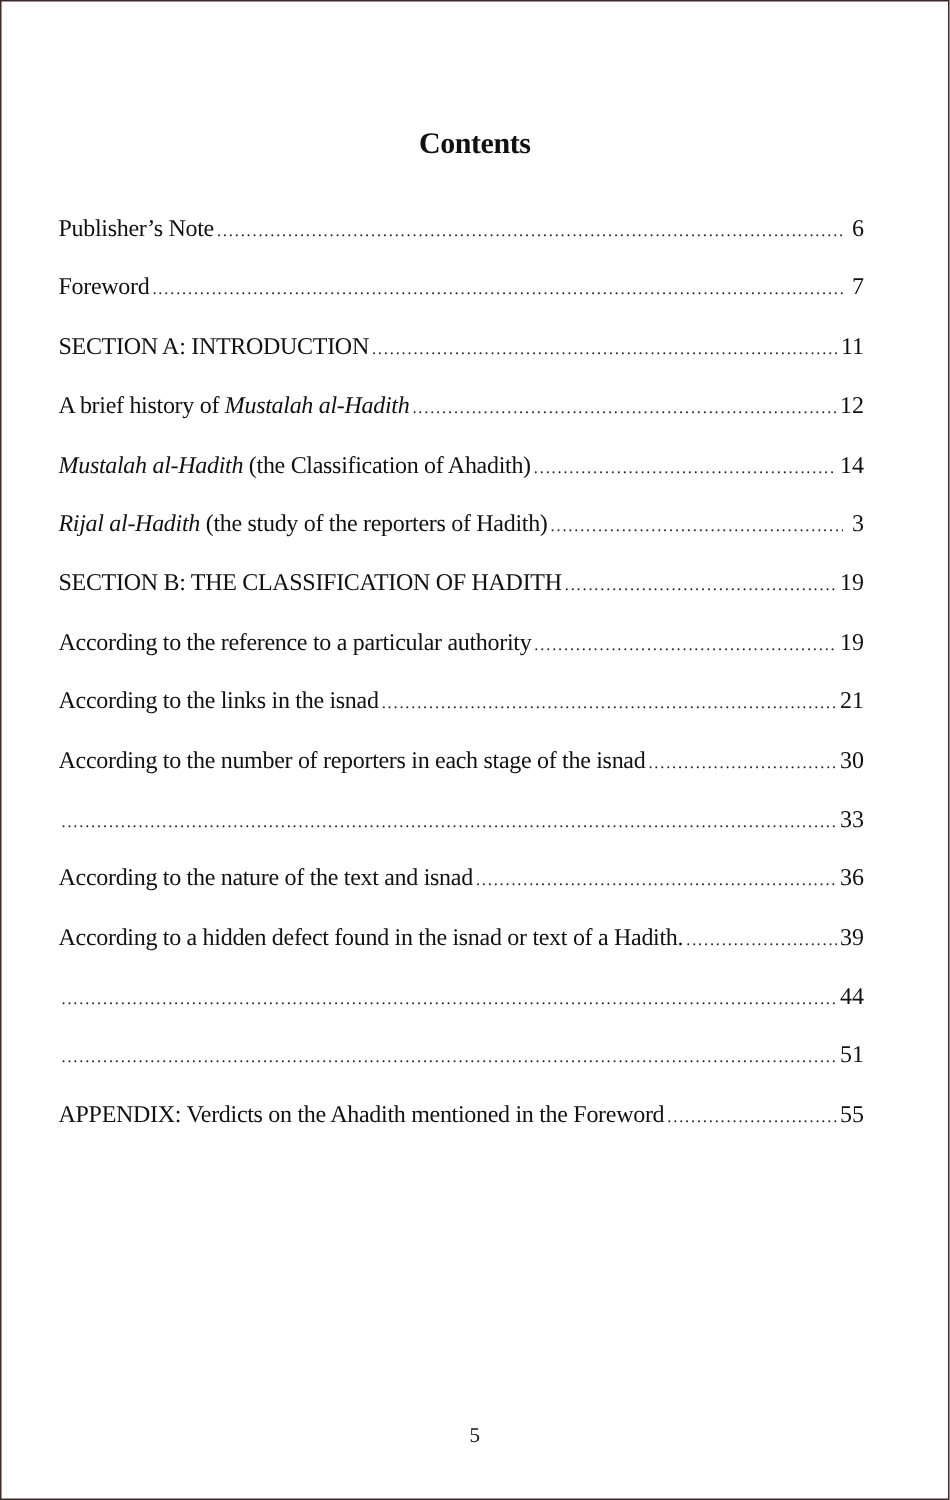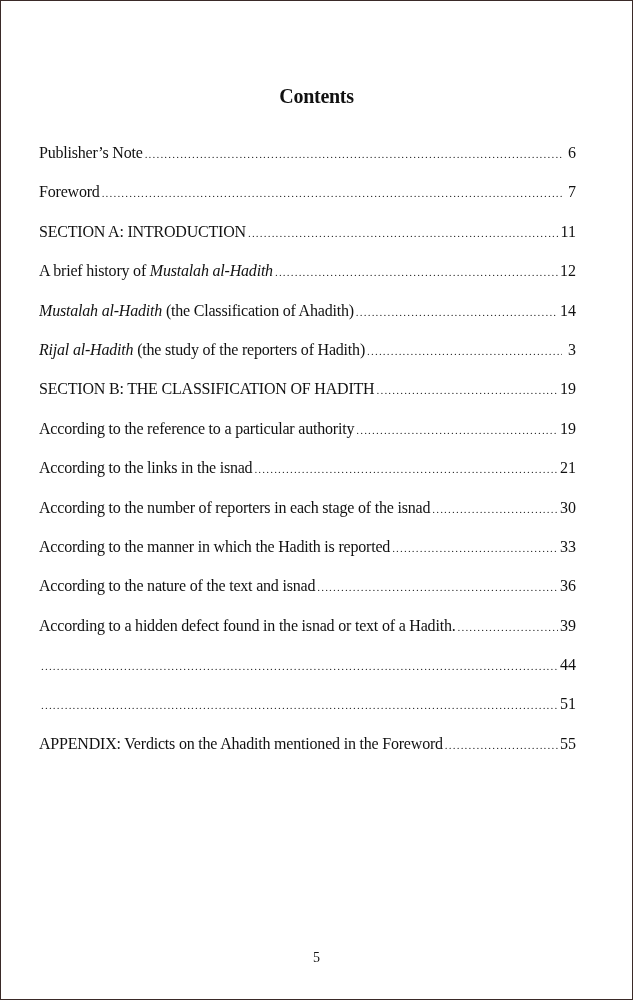--- a/index.html
+++ b/index.html
@@ -95,21 +95,20 @@
         <span class="label"><span>According to the links in the isnad</span></span>
         <span class="leader"></span>
         <span class="page-num">21</span>
       </li>
       <li class="toc-row">
         <span class="label"><span>According to the number of reporters in each stage of the isnad</span></span>
         <span class="leader"></span>
         <span class="page-num">30</span>
       </li>
       <li class="toc-row">
-        <span class="label"><span>According to the manner in which the Hadith is reported</span></span>
         <span class="leader"></span>
         <span class="page-num">33</span>
       </li>
       <li class="toc-row">
         <span class="label"><span>According to the nature of the text and isnad</span></span>
         <span class="leader"></span>
         <span class="page-num">36</span>
       </li>
       <li class="toc-row">
         <span class="label"><span>According to a hidden defect found in the isnad or text of a Hadith.</span></span>

